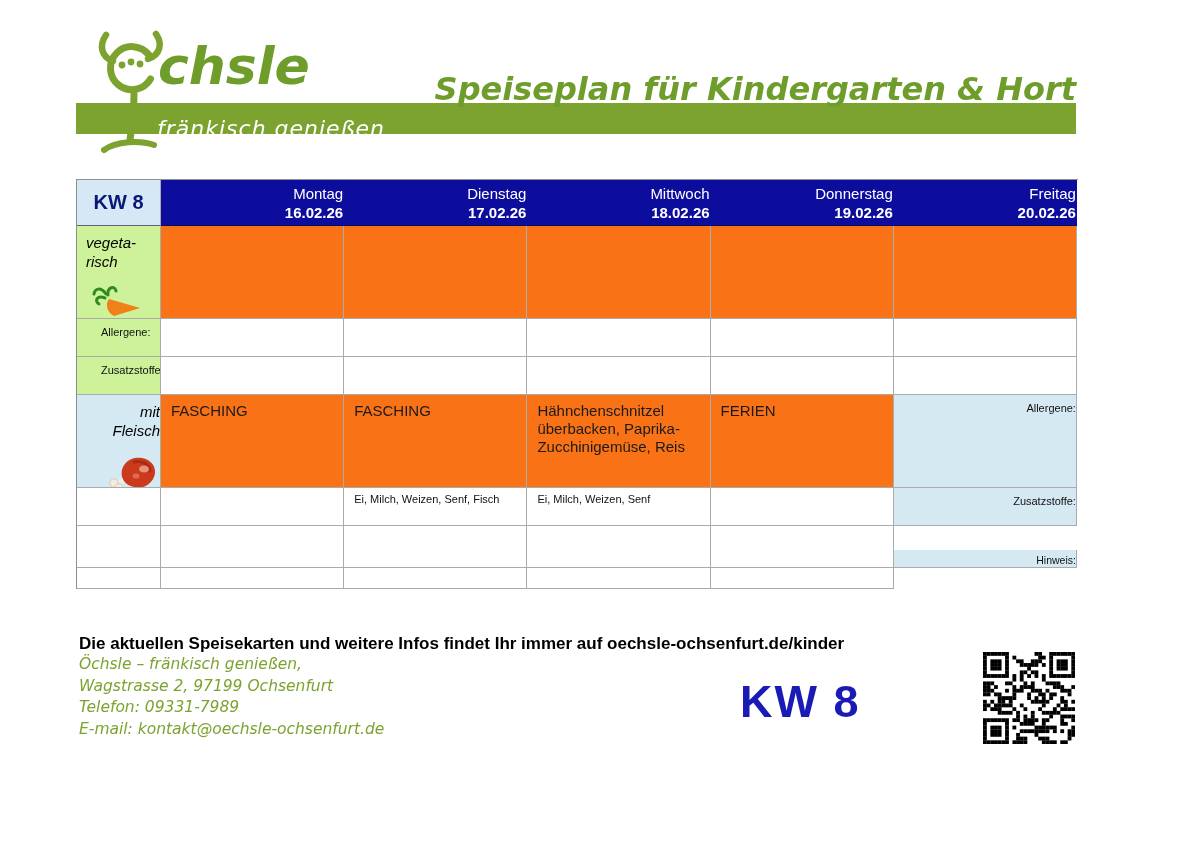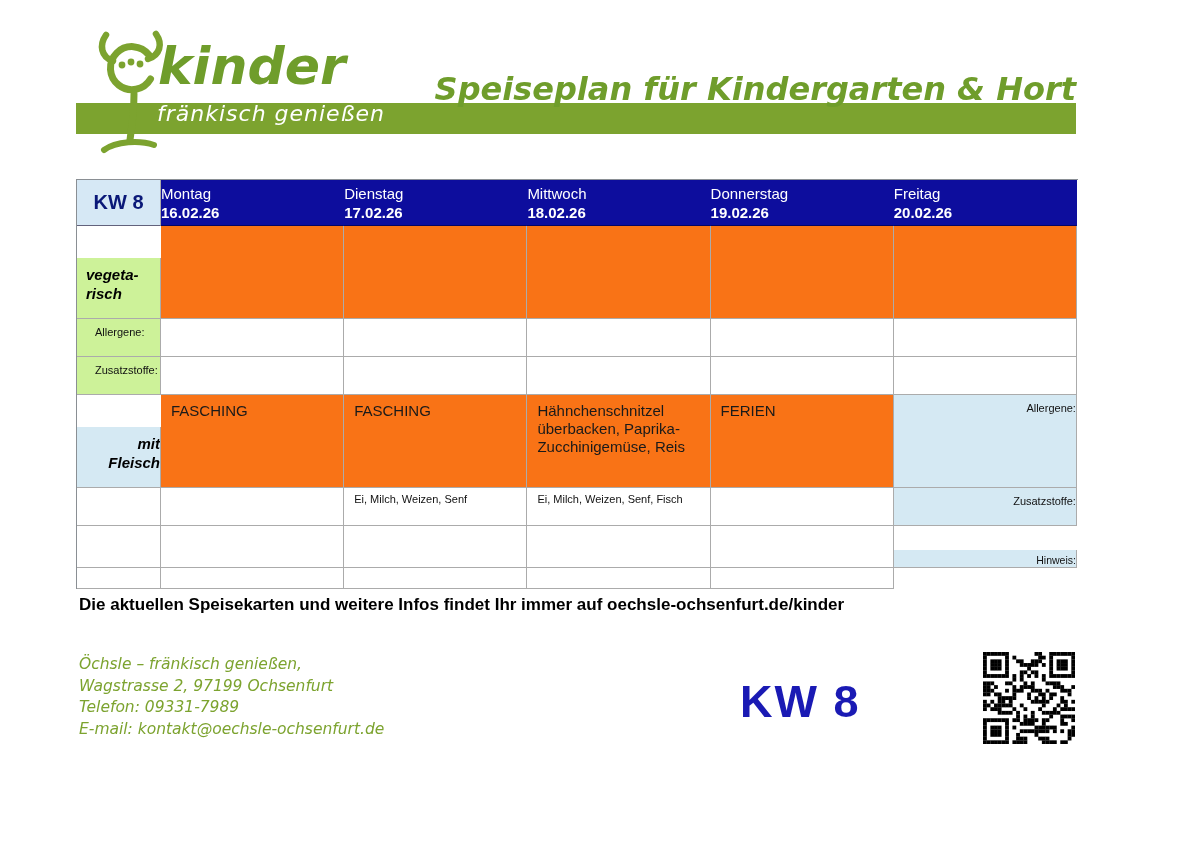--- a/index.html
+++ b/index.html
@@ -6,52 +6,52 @@
     --green:#7CA32F; --green-text:#6F9D2B; --navy:#0D0D9D;
     --kwbg:#D6E8F5; --kwtext:#0A1878; --vegbg:#CDF299; --meatbg:#D5E9F3;
     --kwbig:#1A1AB4; --border:#ABABAB;
   }
   html,body{margin:0;padding:0;background:#e8e8e8;}
   .page{position:relative;width:1200px;height:848px;background:#ffffff;
         font-family:"Liberation Sans",sans-serif;overflow:hidden;}
 
   
   .green-bar{position:absolute;left:76px;top:103px;width:1000px;height:31px;background:var(--green);}
-  .tagline{position:absolute;left:157px;top:101px;color:#ffffff;font-family:"DejaVu Sans",sans-serif;
+  .tagline{position:absolute;left:157px;top:116px;color:#ffffff;font-family:"DejaVu Sans",sans-serif;
            font-style:italic;font-size:22px;letter-spacing:1px;}
   .logo-glyph{position:absolute;left:92px;top:28px;z-index:3;}
   .logo-text{position:absolute;left:158px;top:36px;color:var(--green-text);z-index:3;
              font-family:"DejaVu Sans",sans-serif;font-style:italic;font-weight:bold;font-size:52px;}
   .main-title{position:absolute;left:400px;top:50px;width:676px;text-align:right;color:var(--green-text);
               font-family:"DejaVu Sans",sans-serif;font-style:italic;font-weight:bold;font-size:32px;margin-top:20px;}
 
   
   .menu-table{position:absolute;left:76px;top:179px;width:1001px;display:grid;
               grid-template-columns:84px repeat(5,183.2px);
               grid-template-rows:46px 93px 38px 38px 93px 38px 42px 21px;
               border-top:1px solid #8a8f94;border-left:1px solid #8a8f94;}
   .cell{border-right:1px solid var(--border);border-bottom:1px solid var(--border);
         box-sizing:border-box;overflow:hidden;}
   .kw-cell{background:var(--kwbg);color:var(--kwtext);font-weight:bold;font-size:20px;
            display:flex;align-items:center;justify-content:center;border-bottom-color:#62627c;}
-  .day-head{background:var(--navy);color:#fff;text-align:left;padding-top:4px;
+  .day-head{background:var(--navy);color:#fff;text-align:right;padding-top:4px;
             font-size:15px;line-height:19px;border-right-color:var(--navy);border-bottom-color:#050563;}
   .day-date{font-weight:bold;}
   .label-veg{background:var(--vegbg);}
   .label-meat{background:var(--meatbg);text-align:right;}
-  .sec-label{font-style:italic;font-weight:bold;font-size:15px;line-height:19px;padding:7px 0 0 9px;margin-top:32px;}
+  .sec-label{font-style:italic;font-weight:normal;font-size:15px;line-height:19px;padding:7px 0 0 9px;}
   .sec-icon{margin:14px 0 0 6px;}
-  .sub-label{font-size:11px;padding:7px 0 0 18px;color:#111;}
+  .sub-label{font-size:11px;padding:7px 0 0 24px;color:#111;}
   .hint-label{font-size:10.5px;padding:4px 0 0 9px;color:#111;margin-top:24px;}
   .meal{font-size:15px;line-height:18px;padding:7px 8px 4px 10px;color:#1a1a1a;background:#f97316;}
   .allergy{font-size:11px;padding:5px 8px 0 10px;color:#111;background:#fff;}
   .blank{background:#fff;}
 
   
-  .info-line{position:absolute;left:79px;top:595px;font-size:17px;font-weight:bold;color:#000;}
+  .info-line{position:absolute;left:79px;top:634px;font-size:17px;font-weight:bold;color:#000;}
   .contact{position:absolute;left:79px;top:654px;color:var(--green);
            font-family:"DejaVu Sans",sans-serif;font-style:italic;font-size:15.5px;line-height:21.5px;}
   .kw-big{position:absolute;left:740px;top:676px;color:var(--kwbig);font-weight:bold;
           font-size:45px;letter-spacing:2px;}
   .qr{position:absolute;left:983px;top:652px;width:92px;height:92px;}
 </style>
 </head>
 <body>
 
 <div class="page">
@@ -63,21 +63,21 @@
       <path d="M14,7 C7,17 9,29 21,33" stroke="#7CA32F" stroke-width="6.5" stroke-linecap="round"></path>
       <path d="M64,6 C71,16 68,27 56,31" stroke="#7CA32F" stroke-width="6.5" stroke-linecap="round"></path>
       <path d="M57,27 A21.5,21.5 0 1 0 58.5,51" stroke="#7CA32F" stroke-width="7" stroke-linecap="round"></path>
       <circle cx="30" cy="37" r="3.4" fill="#7CA32F"></circle>
       <circle cx="39" cy="34" r="3.4" fill="#7CA32F"></circle>
       <circle cx="48" cy="36" r="3.4" fill="#7CA32F"></circle>
       <path d="M42,66 C42,82 40,98 38,112" stroke="#7CA32F" stroke-width="7" stroke-linecap="round"></path>
       <path d="M12,122 C24,113 48,112 62,117" stroke="#7CA32F" stroke-width="6" stroke-linecap="round"></path>
     </svg>
   </div>
-  <div class="logo-text">kinder</div>
+  <div class="logo-text">chsle</div>
   <div class="tagline">fränkisch genießen</div>
   <div class="main-title">Speiseplan für Kindergarten &amp; Hort</div>
 
   <div class="menu-table">
 
     <div class="cell kw-cell">KW 8</div>
     <div class="cell day-head">
       <div>Montag</div>
       <div class="day-date">16.02.26</div>
     </div>
@@ -146,22 +146,22 @@
       </div>
     </div>
     <div class="cell meal">FASCHING</div>
     <div class="cell meal">FASCHING</div>
     <div class="cell meal">Hähnchenschnitzel überbacken, Paprika-Zucchinigemüse, Reis</div>
     <div class="cell meal">FERIEN</div>
 
     <div class="cell label-meat sub-label">Allergene:</div>
     <div class="cell allergy"></div>
     <div class="cell allergy"></div>
+    <div class="cell allergy">Ei, Milch, Weizen, Senf, Fisch</div>
     <div class="cell allergy">Ei, Milch, Weizen, Senf</div>
-    <div class="cell allergy">Ei, Milch, Weizen, Senf, Fisch</div>
     <div class="cell allergy"></div>
 
     <div class="cell label-meat sub-label">Zusatzstoffe:</div>
     <div class="cell allergy"></div>
     <div class="cell allergy"></div>
     <div class="cell allergy"></div>
     <div class="cell allergy"></div>
     <div class="cell allergy"></div>
 
     <div class="cell label-meat hint-label">Hinweis:</div>

